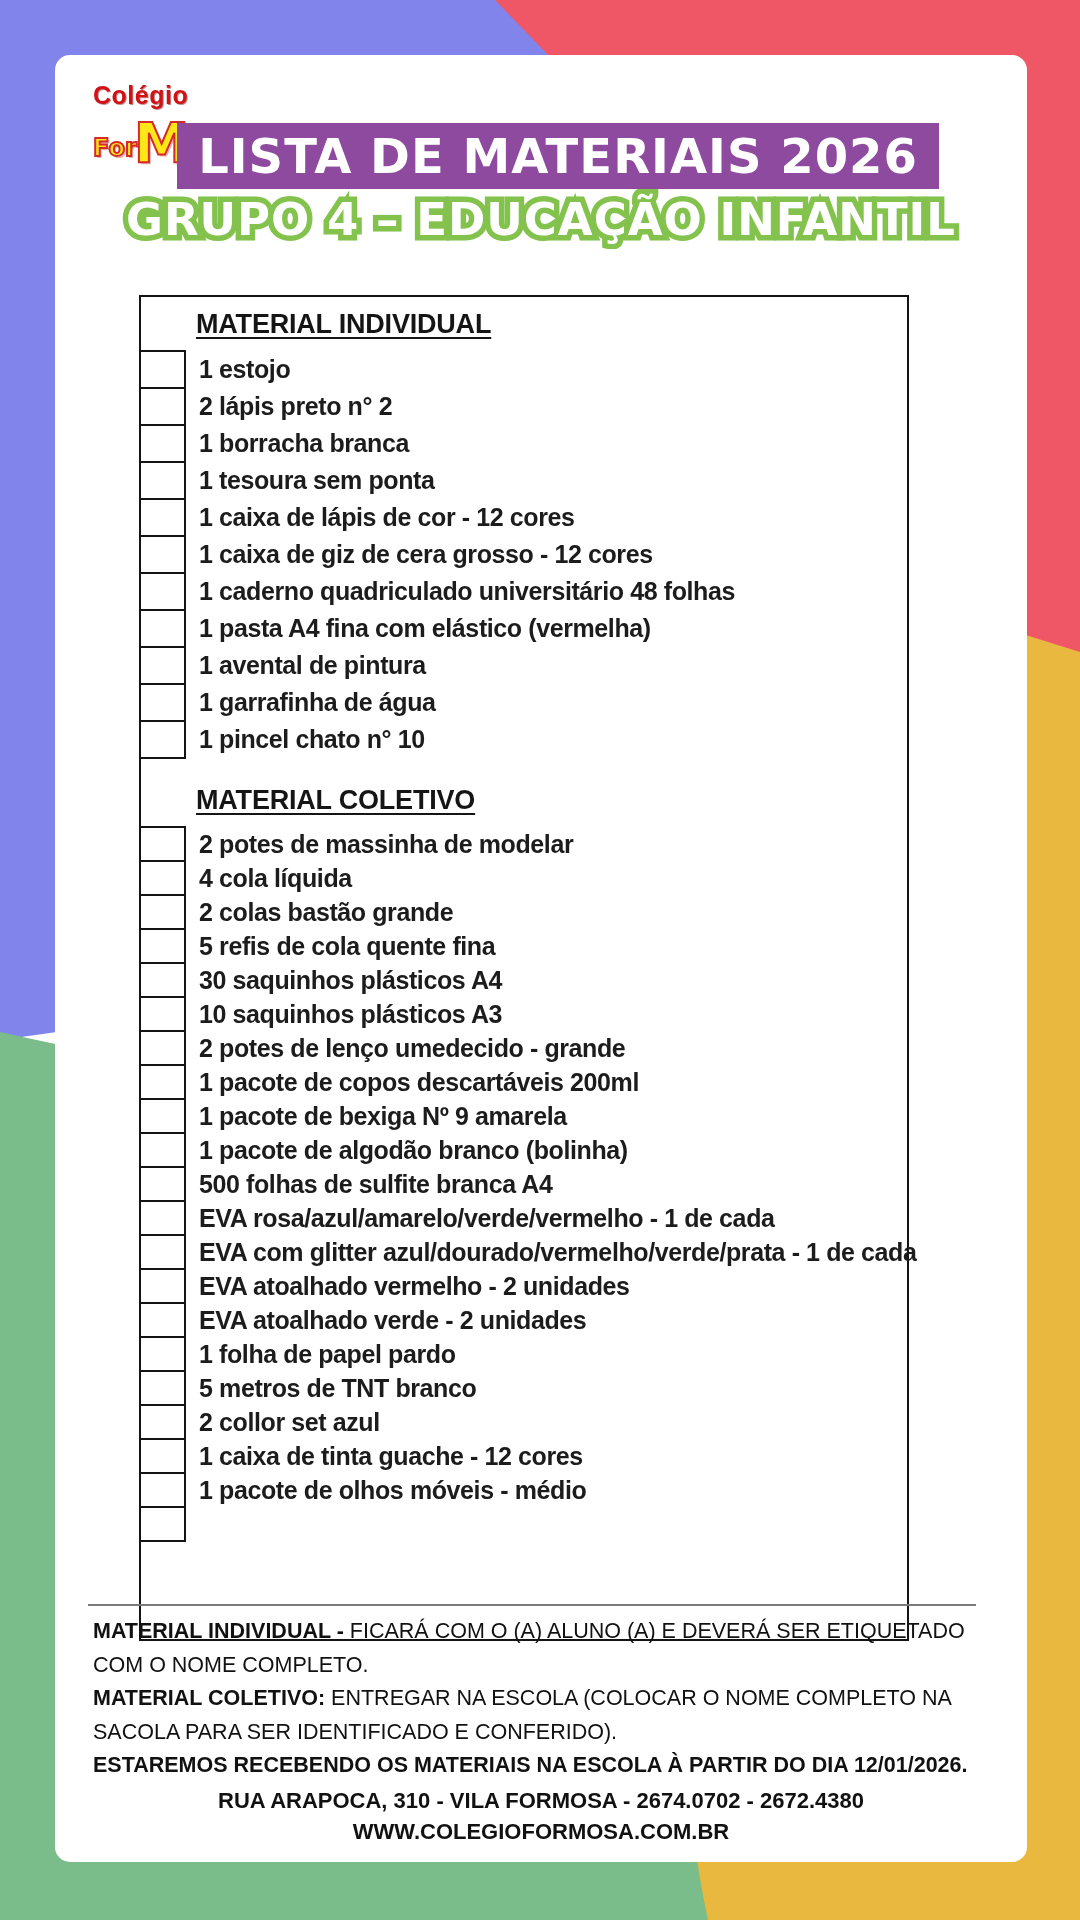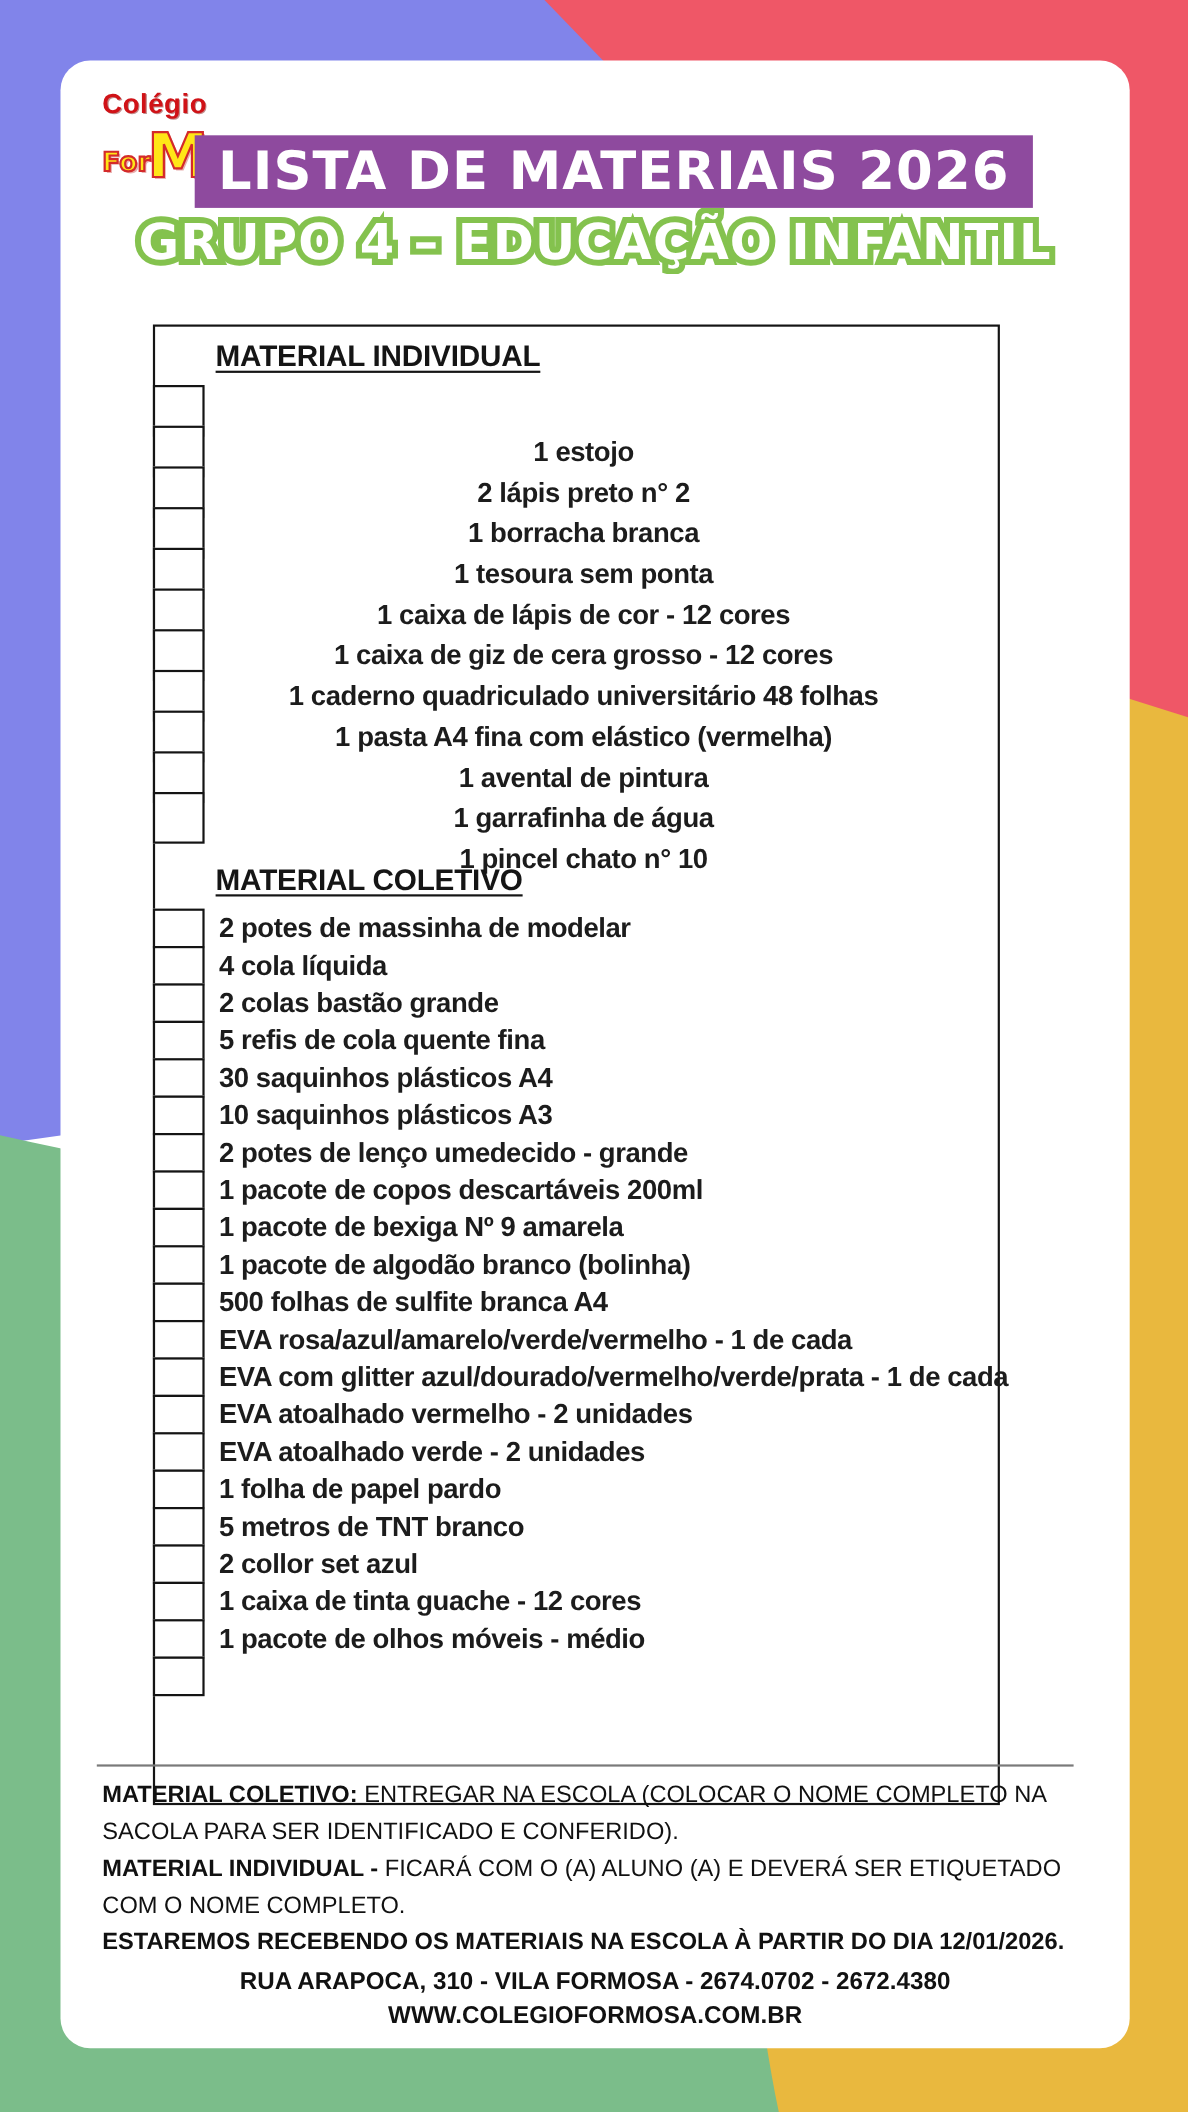--- a/index.html
+++ b/index.html
@@ -2,21 +2,21 @@
 <html><head>
 <meta charset="utf-8">
 <style>
   html,body{margin:0;padding:0;}
   body{width:1080px;height:1920px;font-family:"Liberation Sans",sans-serif;}
   .stage{position:relative;width:1080px;height:1920px;overflow:hidden;background:#fff;}
   .bg{position:absolute;left:0;top:0;z-index:0;}
 
   .card{
     position:absolute;left:55px;top:55px;width:972px;height:1807px;
-    background:#ffffff;border-radius:27px;z-index:1;
+    background:#ffffff;border-radius:15px;z-index:1;
   }
 
   
   .logo{position:absolute;left:38px;top:28px;line-height:1;}
   .logo-top{
     display:block;color:#d01217;font-weight:bold;font-size:25px;
     font-family:"Liberation Sans",sans-serif;letter-spacing:.5px;
     text-shadow:1px 1px 0 rgba(120,0,0,.45);
   }
   .logo-bottom{display:block;margin-top:1px;white-space:nowrap;}
@@ -47,21 +47,21 @@
     border:2px solid #141414;box-sizing:border-box;padding-top:12px;
   }
   .sec-heading{
     margin:0 0 12px 55px;font-size:27px;font-weight:bold;color:#151515;
     text-decoration:underline;text-underline-offset:4px;letter-spacing:-.2px;
     font-family:"Liberation Sans",sans-serif;
   }
   .sec-2 .sec-heading{margin-top:26px;}
   .rows{display:block;}
   .row{display:flex;align-items:stretch;margin-top:-2px;}
-  .sec-1 .row{height:39px;flex-direction:column;}
+  .sec-1 .row{height:39px;}
   .sec-2 .row{height:36px;}
   .cb{
     flex:0 0 47px;width:47px;border:2px solid #141414;box-sizing:border-box;
     margin-left:-2px;background:#fff;
   }
   .lbl{
     align-self:center;padding-left:13px;white-space:nowrap;
     font-size:25px;font-weight:bold;letter-spacing:-.4px;color:#1c1c1c;
     font-family:"Liberation Sans",sans-serif;
   }
@@ -242,22 +242,22 @@
               <span class="lbl"></span>
             </div>
           </div>
       </div>
 
     </div>
 
     <div class="divider"></div>
 
     <div class="notes">
+      <p><b>MATERIAL INDIVIDUAL -</b><span> FICARÁ COM O (A) ALUNO (A) E DEVERÁ SER ETIQUETADO COM O NOME COMPLETO.</span></p>
       <p><b>MATERIAL COLETIVO:</b><span> ENTREGAR NA ESCOLA (COLOCAR O NOME COMPLETO NA SACOLA PARA SER IDENTIFICADO E CONFERIDO).</span></p>
-      <p><b>MATERIAL INDIVIDUAL -</b><span> FICARÁ COM O (A) ALUNO (A) E DEVERÁ SER ETIQUETADO COM O NOME COMPLETO.</span></p>
       <p><b>ESTAREMOS RECEBENDO OS MATERIAIS NA ESCOLA À PARTIR DO DIA 12/01/2026.</b><span></span></p>
     </div>
 
     <div class="address">
       <div>RUA ARAPOCA, 310 - VILA FORMOSA - 2674.0702 - 2672.4380</div>
       <div>WWW.COLEGIOFORMOSA.COM.BR</div>
     </div>
 
   </div>
 </div>

